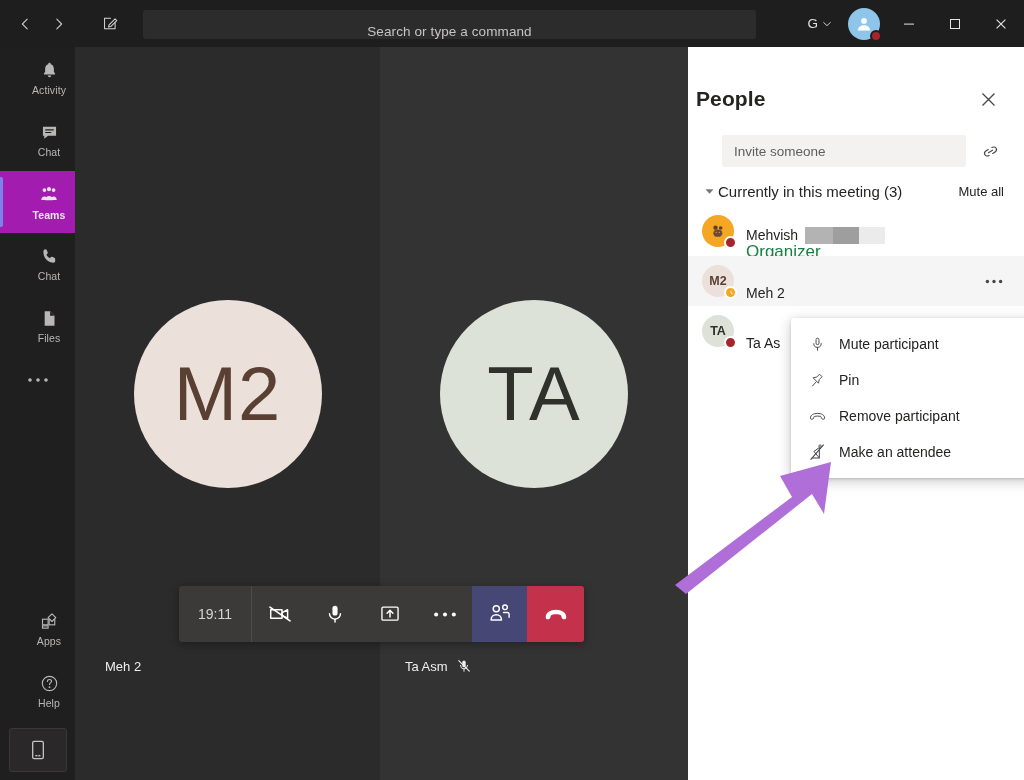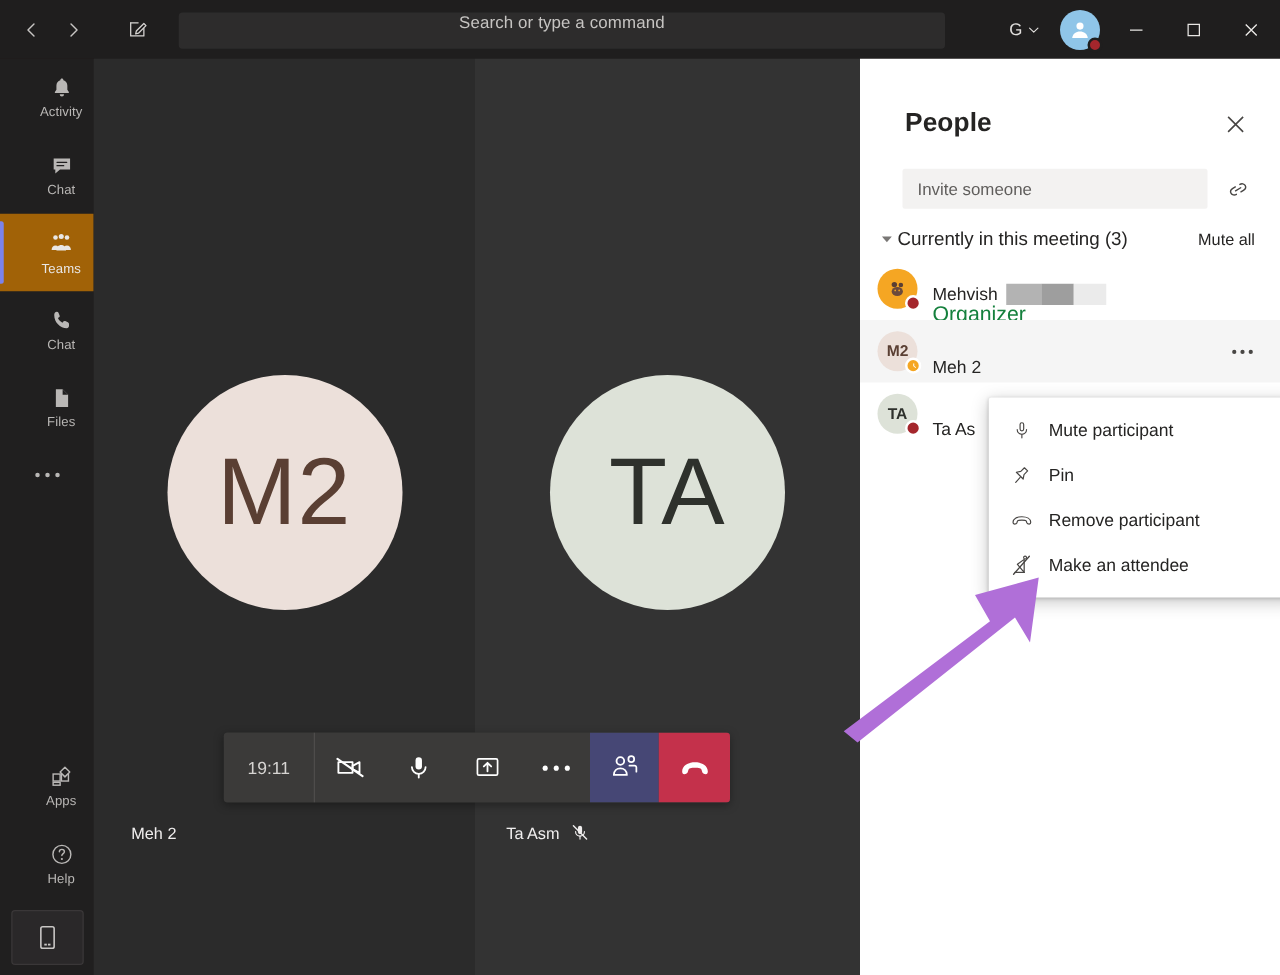--- a/index.html
+++ b/index.html
@@ -40,21 +40,21 @@
     margin-left: 16px;
     display: flex; align-items: center; justify-content: center;
     color: #d6d4d2;
     cursor: pointer;
   }
   .searchbar {
     position: absolute; left: 143px; top: 10px;
     width: 613px; height: 29px;
     background: #2d2c2c;
     border-radius: 3px;
-    display: flex; align-items: flex-start; justify-content: center;
+    display: flex; align-items: flex-end; justify-content: center;
     cursor: text;
   }
   .searchbar .ph {
     font-size: 13.5px;
     color: #c6c4c2;
     letter-spacing: .1px;
   }
   .tb-right {
     position: absolute; right: 0; top: 0;
     height: 47px;
@@ -102,22 +102,23 @@
     width: 75px; height: 62px;
     display: flex; flex-direction: column;
     align-items: center; justify-content: center;
     gap: 3px;
     color: #b9b7b5;
     cursor: pointer;
     padding-left: 23px;
   }
   .rail-item .lbl { font-size: 10.5px; letter-spacing: .1px; }
   .rail-item.active {
-    background: #a16207;
+    background: #a21caf;
     color: #e9e7e6;
+    font-weight: bold;
   }
   .rail-item.active::before {
     content: "";
     position: absolute; left: 0; top: 6px;
     width: 3px; height: 50px;
     background: #7b83eb;
     border-radius: 0 2px 2px 0;
   }
   .rail-more {
     width: 75px; height: 46px;
@@ -193,21 +194,21 @@
   .cb-btn.hangup { width: 57px; background: #c4314b; }
 
   
   .panel {
     position: absolute; left: 688px; top: 47px;
     width: 336px; height: 733px;
     background: #ffffff;
   }
   .panel-head {
     display: flex; align-items: center; justify-content: space-between;
-    padding: 38px 22px 0 36px;
+    padding: 38px 22px 0 8px;
   }
   .panel-title {
     font-size: 21px; font-weight: bold; color: #252423;
     letter-spacing: .1px;
   }
   .panel-close {
     width: 28px; height: 28px;
     display: flex; align-items: center; justify-content: center;
     color: #484644; cursor: pointer; border-radius: 2px;
   }

